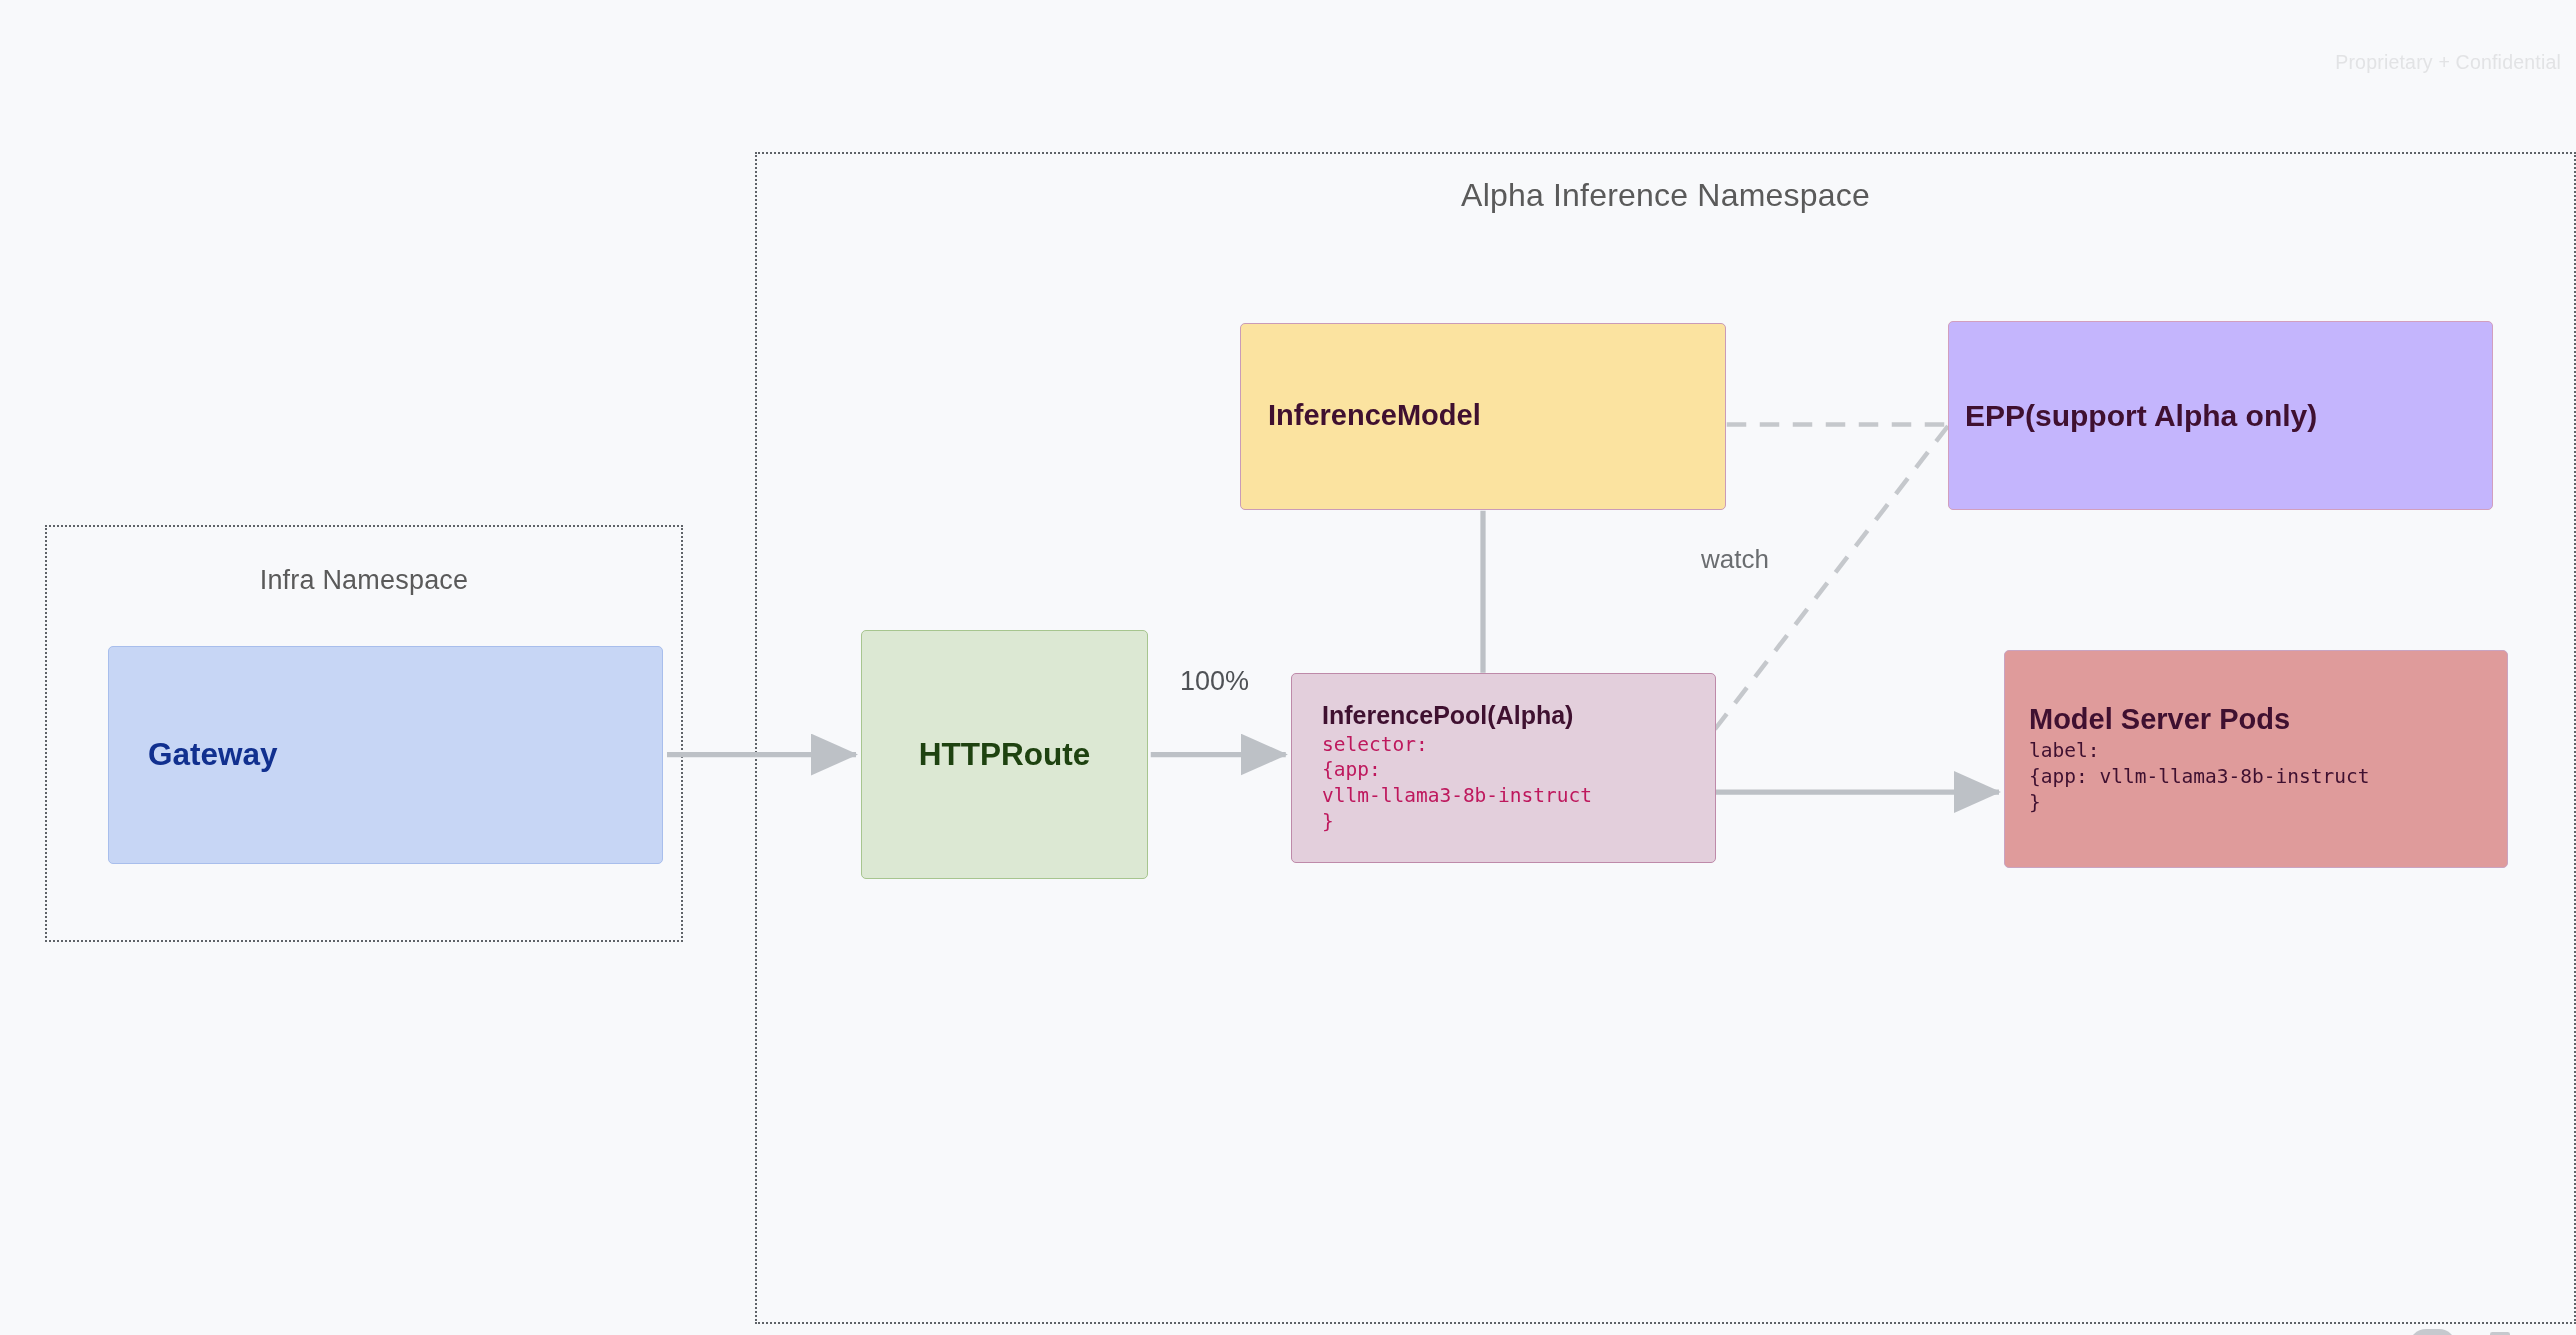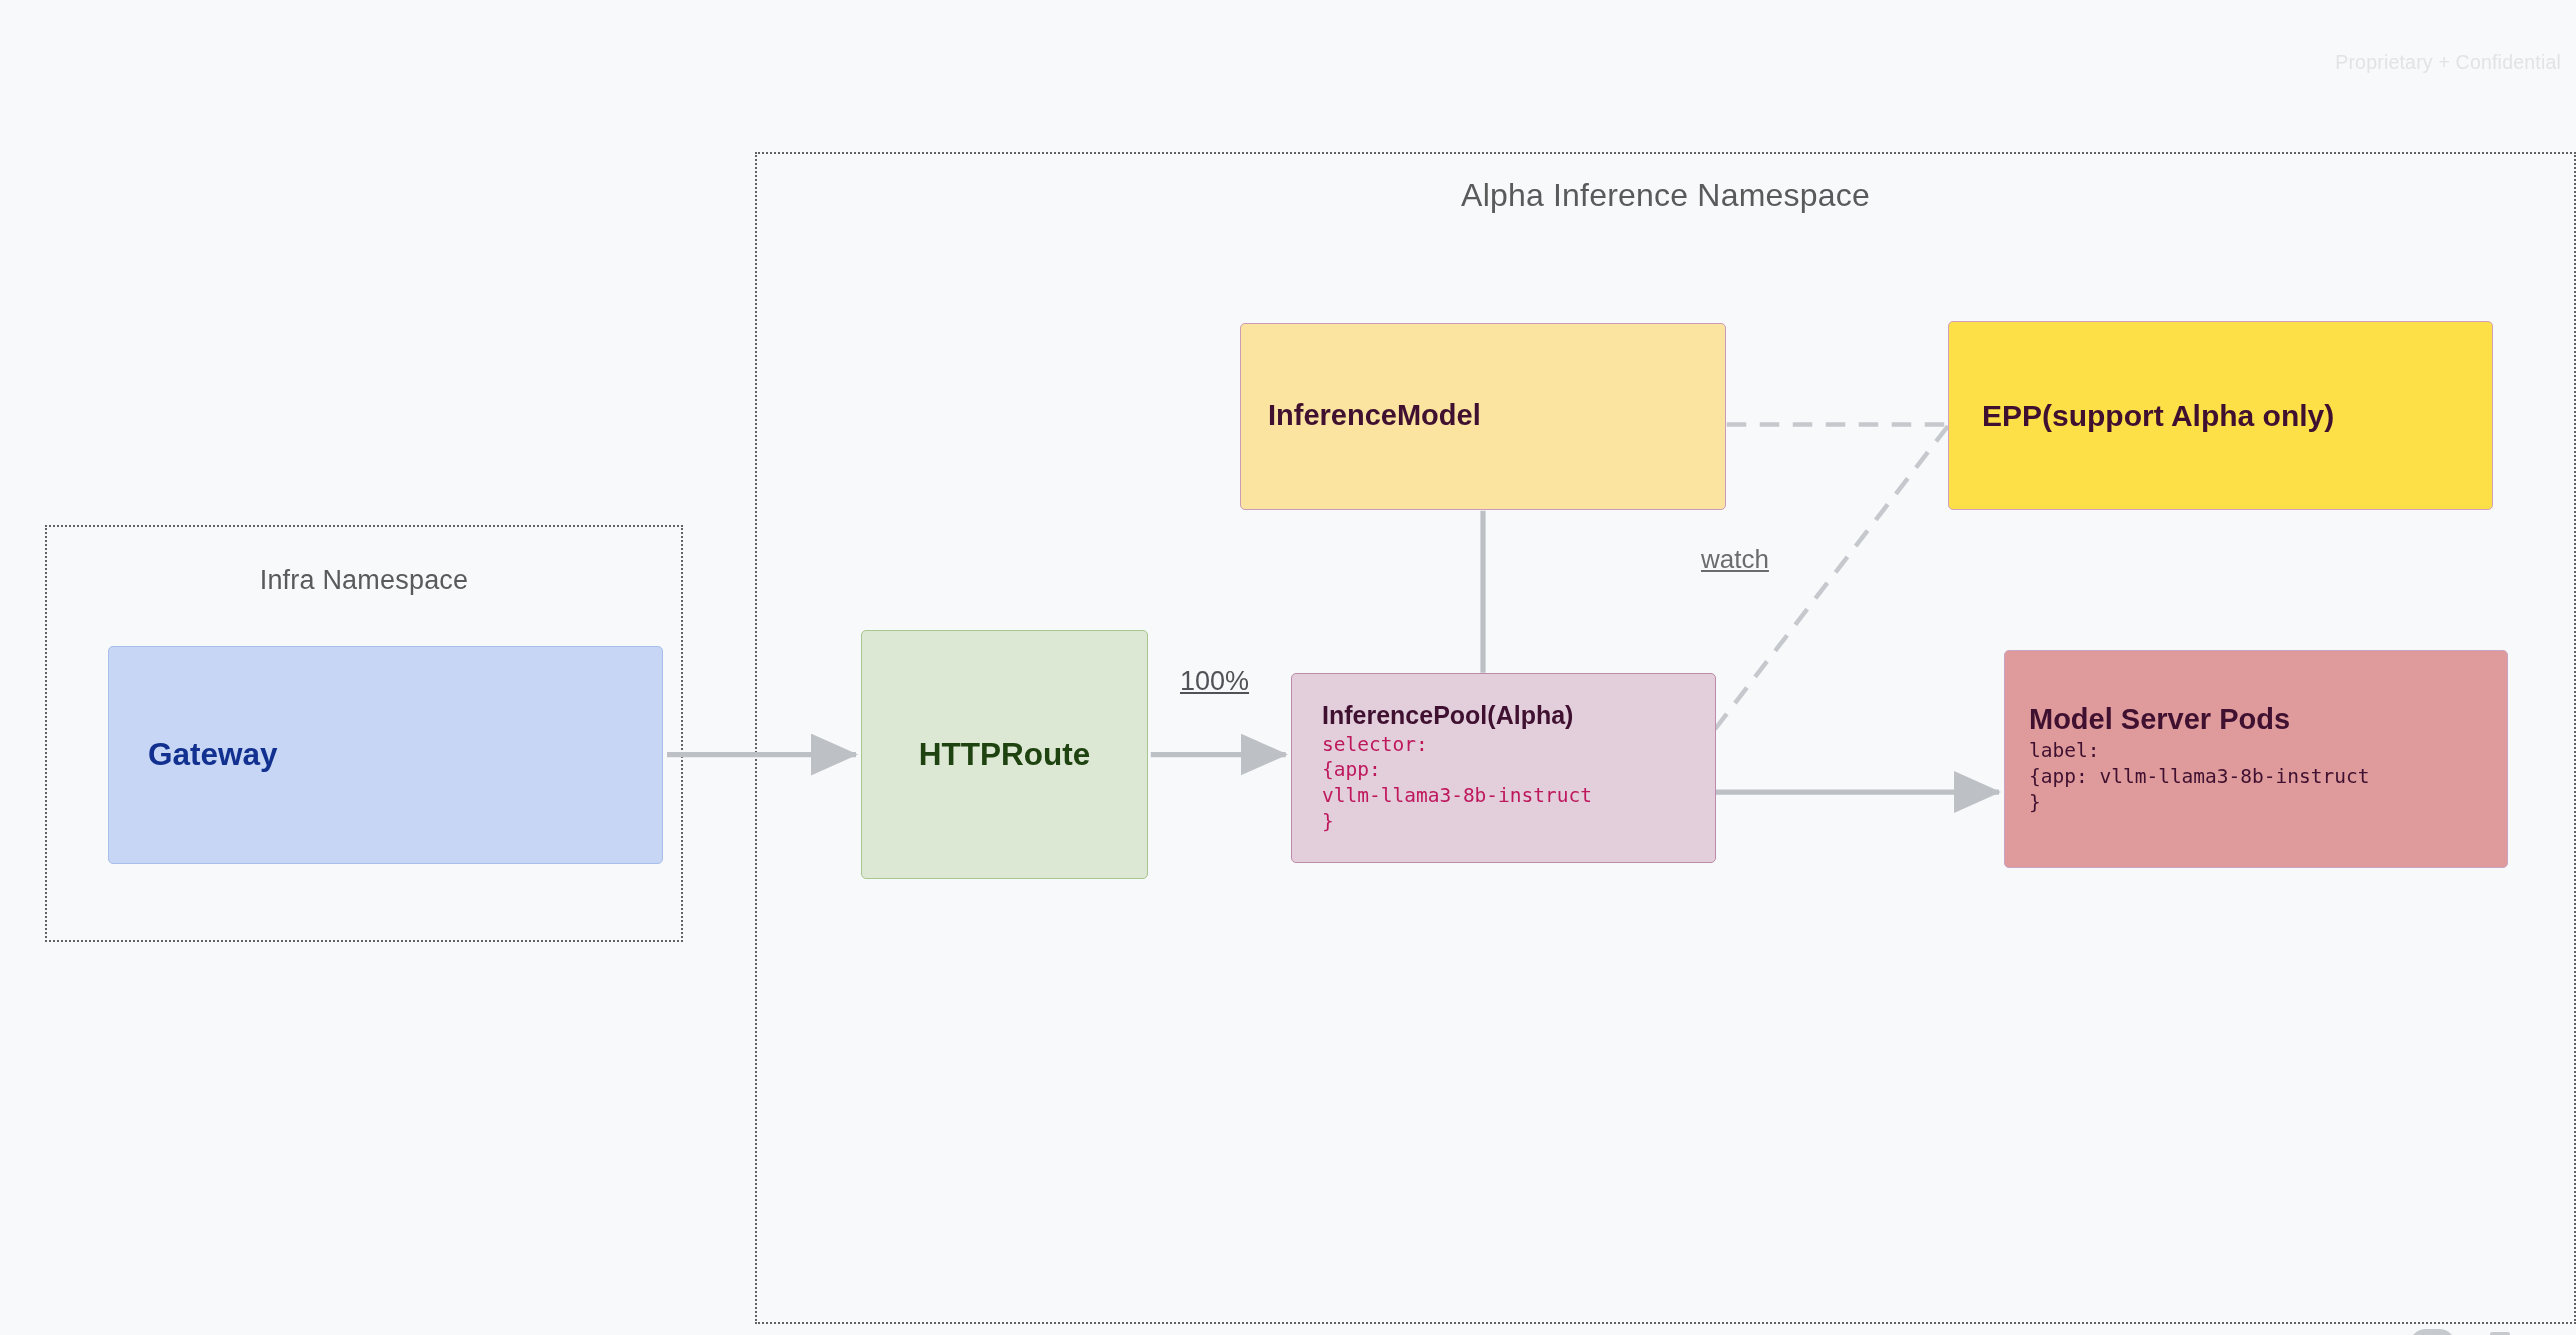--- a/index.html
+++ b/index.html
@@ -114,23 +114,23 @@
     border: 1.5px solid #BE8AA9;
     padding-left: 30px;
     justify-content: center;
   }
   #inferencepool .title { color: #3F1030; font-size: 25px; margin-bottom: 2.3px; }
   #inferencepool .sub { color: #be185d; font-size: 19.5px; }
 
   
   #epp {
     left: 1948px; top: 321px; width: 545px; height: 189px;
-    background: #fde047;
+    background: #c4b5fd;
     border: 1.5px solid #D29FBE;
-    padding-left: 33px;
+    padding-left: 16px;
     justify-content: center;
   }
   #epp .title { color: #3F1030; font-size: 30px; }
 
   
   #modelserverpods {
     left: 2004px; top: 650px; width: 504px; height: 218px;
     background: #DF9B9B;
     border: 1.5px solid #C9A4C2;
     padding-left: 24px;
@@ -146,21 +146,20 @@
     width: 2576px; height: 1335px;
     pointer-events: none;
   }
 
   
   .edge-label {
     position: absolute;
     color: #4F5256;
     font-size: 27px;
     white-space: nowrap;
-    text-decoration: underline;
   }
   #label-100 { left: 1180px; top: 666px; }
   #label-watch { left: 1701px; top: 544px; font-size: 26px; color: #6A6D70; }
 
   
   .bottom-chip {
     position: absolute;
     background: #BDC1C6;
     opacity: 0.85;
   }

